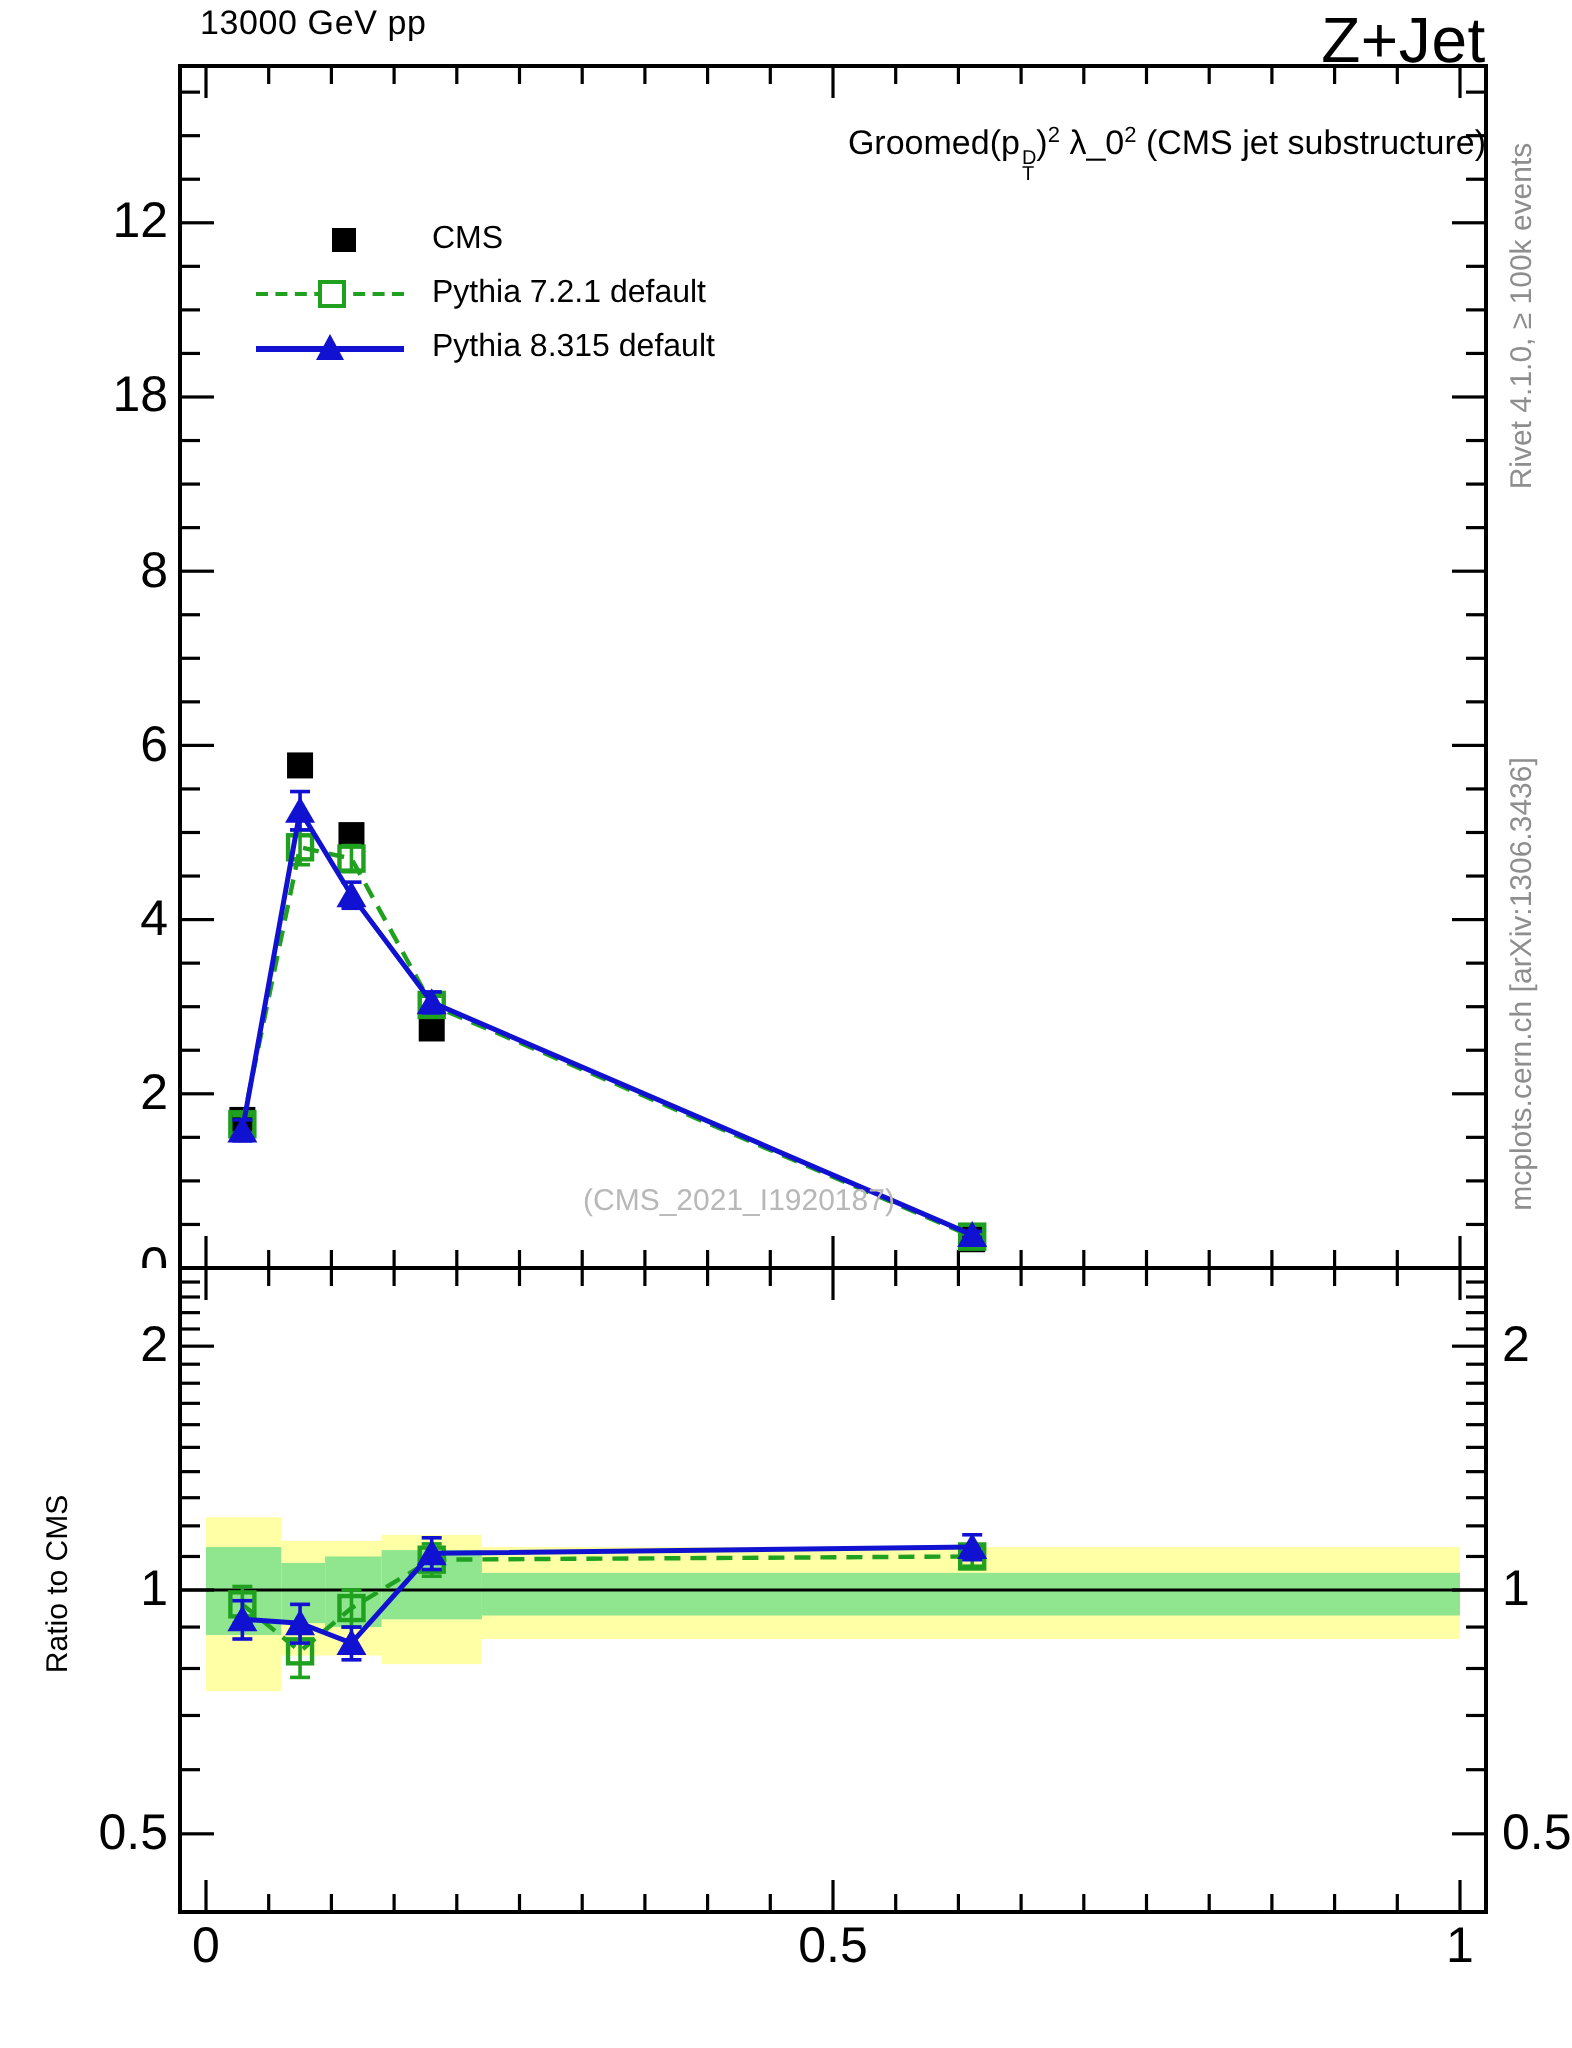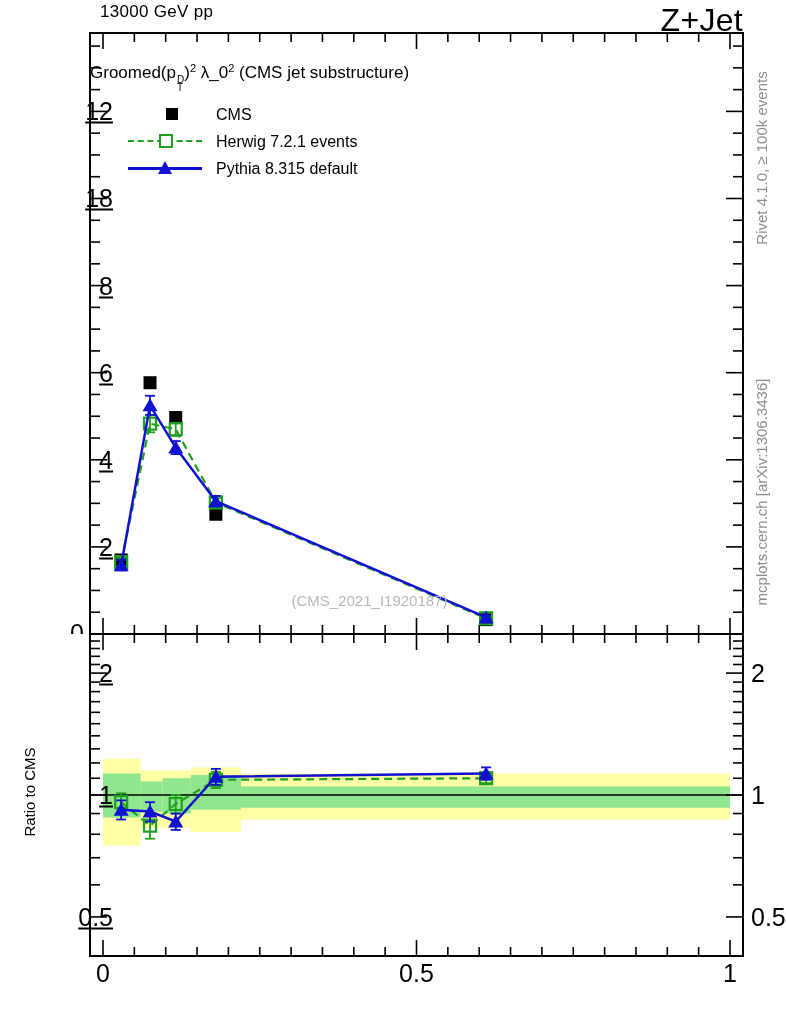--- a/index.html
+++ b/index.html
@@ -1,37 +1,37 @@
 <!DOCTYPE html>
 <html style="--herwig: #1fa01f; --pythia: #1111d2;"><head>
 <meta charset="utf-8">
 <style>
   html,body{margin:0;padding:0;background:#fff;}
   #stage{position:relative;width:786px;height:1024px;background:#fff;overflow:hidden;
          font-family:"Liberation Sans","DejaVu Sans",sans-serif;color:#000;}
   #chart{position:absolute;left:0;top:0;}
   .hdr-l{position:absolute;left:100px;top:2px;font-size:17px;letter-spacing:.3px;white-space:nowrap;}
   .hdr-r{position:absolute;right:43px;top:2px;font-size:32px;letter-spacing:.3px;white-space:nowrap;}
-  .ptitle{position:absolute;left:90px;top:62px;width:653px;text-align:left;font-size:17px;white-space:nowrap;}
+  .ptitle{position:absolute;left:90px;top:62px;width:653px;text-align:right;font-size:17px;white-space:nowrap;}
   .ptitle sup{font-size:11px;vertical-align:6px;}
   .pstack{display:inline-flex;flex-direction:column;align-items:flex-start;font-size:10px;line-height:8px;vertical-align:-5px;padding-left:1px;}
   .legend{position:absolute;left:128px;top:106px;}
-  .lg-row{display:flex;height:27px;}
+  .lg-row{display:flex;align-items:center;height:27px;}
   .lg-marker{position:relative;width:74px;height:16px;flex:0 0 74px;}
   .lg-label{font-size:16px;margin-left:14px;white-space:nowrap;}
   .sq-black{position:absolute;left:38px;top:2px;width:12px;height:12px;background:#000;}
   .dash-line{position:absolute;left:0;top:7px;width:74px;border-top:2px dashed var(--herwig);}
   .sq-open{position:absolute;left:31px;top:1px;width:10px;height:10px;border:2px solid var(--herwig);background:#fff;}
   .solid-line{position:absolute;left:0;top:7px;width:74px;border-top:3px solid var(--pythia);}
   .tri-blue{position:absolute;left:30px;top:1px;width:0;height:0;border-left:7px solid transparent;border-right:7px solid transparent;border-bottom:13px solid var(--pythia);}
   .watermark{position:absolute;left:90px;top:592px;width:559px;text-align:center;font-size:15px;color:#b8b8b8;white-space:nowrap;}
   .side-note{position:absolute;white-space:nowrap;font-size:15px;color:#8e8e8e;transform:translate(-50%,-50%) rotate(-90deg);}
   .ratio-title{position:absolute;white-space:nowrap;font-size:15px;color:#000;transform:translate(-50%,-50%) rotate(-90deg);left:29px;top:792px;}
   .tick-lab{position:absolute;font-size:25px;line-height:1;white-space:nowrap;}
-  .y-lab{right:673px;transform:translateY(-50%);text-align:center;text-decoration:underline;}
+  .y-lab{right:702px;transform:translateY(-50%);text-align:center;}
   .x-lab{top:961px;transform:translateX(-50%);}
   .r-lab-r{left:751px;transform:translateY(-50%);}
   .zero-clip{position:absolute;right:702px;top:621px;height:13px;overflow:hidden;font-size:25px;line-height:25px;}
 </style>
 </head>
 <body>
 
 <div id="stage">
   <svg id="chart" width="786" height="1024">
       <g>
@@ -362,21 +362,21 @@
       <span class="lg-marker">
           <span class="sq-black"></span>
         </span>
       <span class="lg-label">CMS</span>
     </div>
     <div class="lg-row">
       <span class="lg-marker">
           <span class="dash-line"></span>
           <span class="sq-open"></span>
         </span>
-      <span class="lg-label">Herwig 7.2.1 events</span>
+      <span class="lg-label">Pythia 7.2.1 default</span>
     </div>
     <div class="lg-row">
       <span class="lg-marker">
           <span class="solid-line"></span>
           <span class="tri-blue"></span>
         </span>
       <span class="lg-label">Pythia 8.315 default</span>
     </div>
   </div>
 

